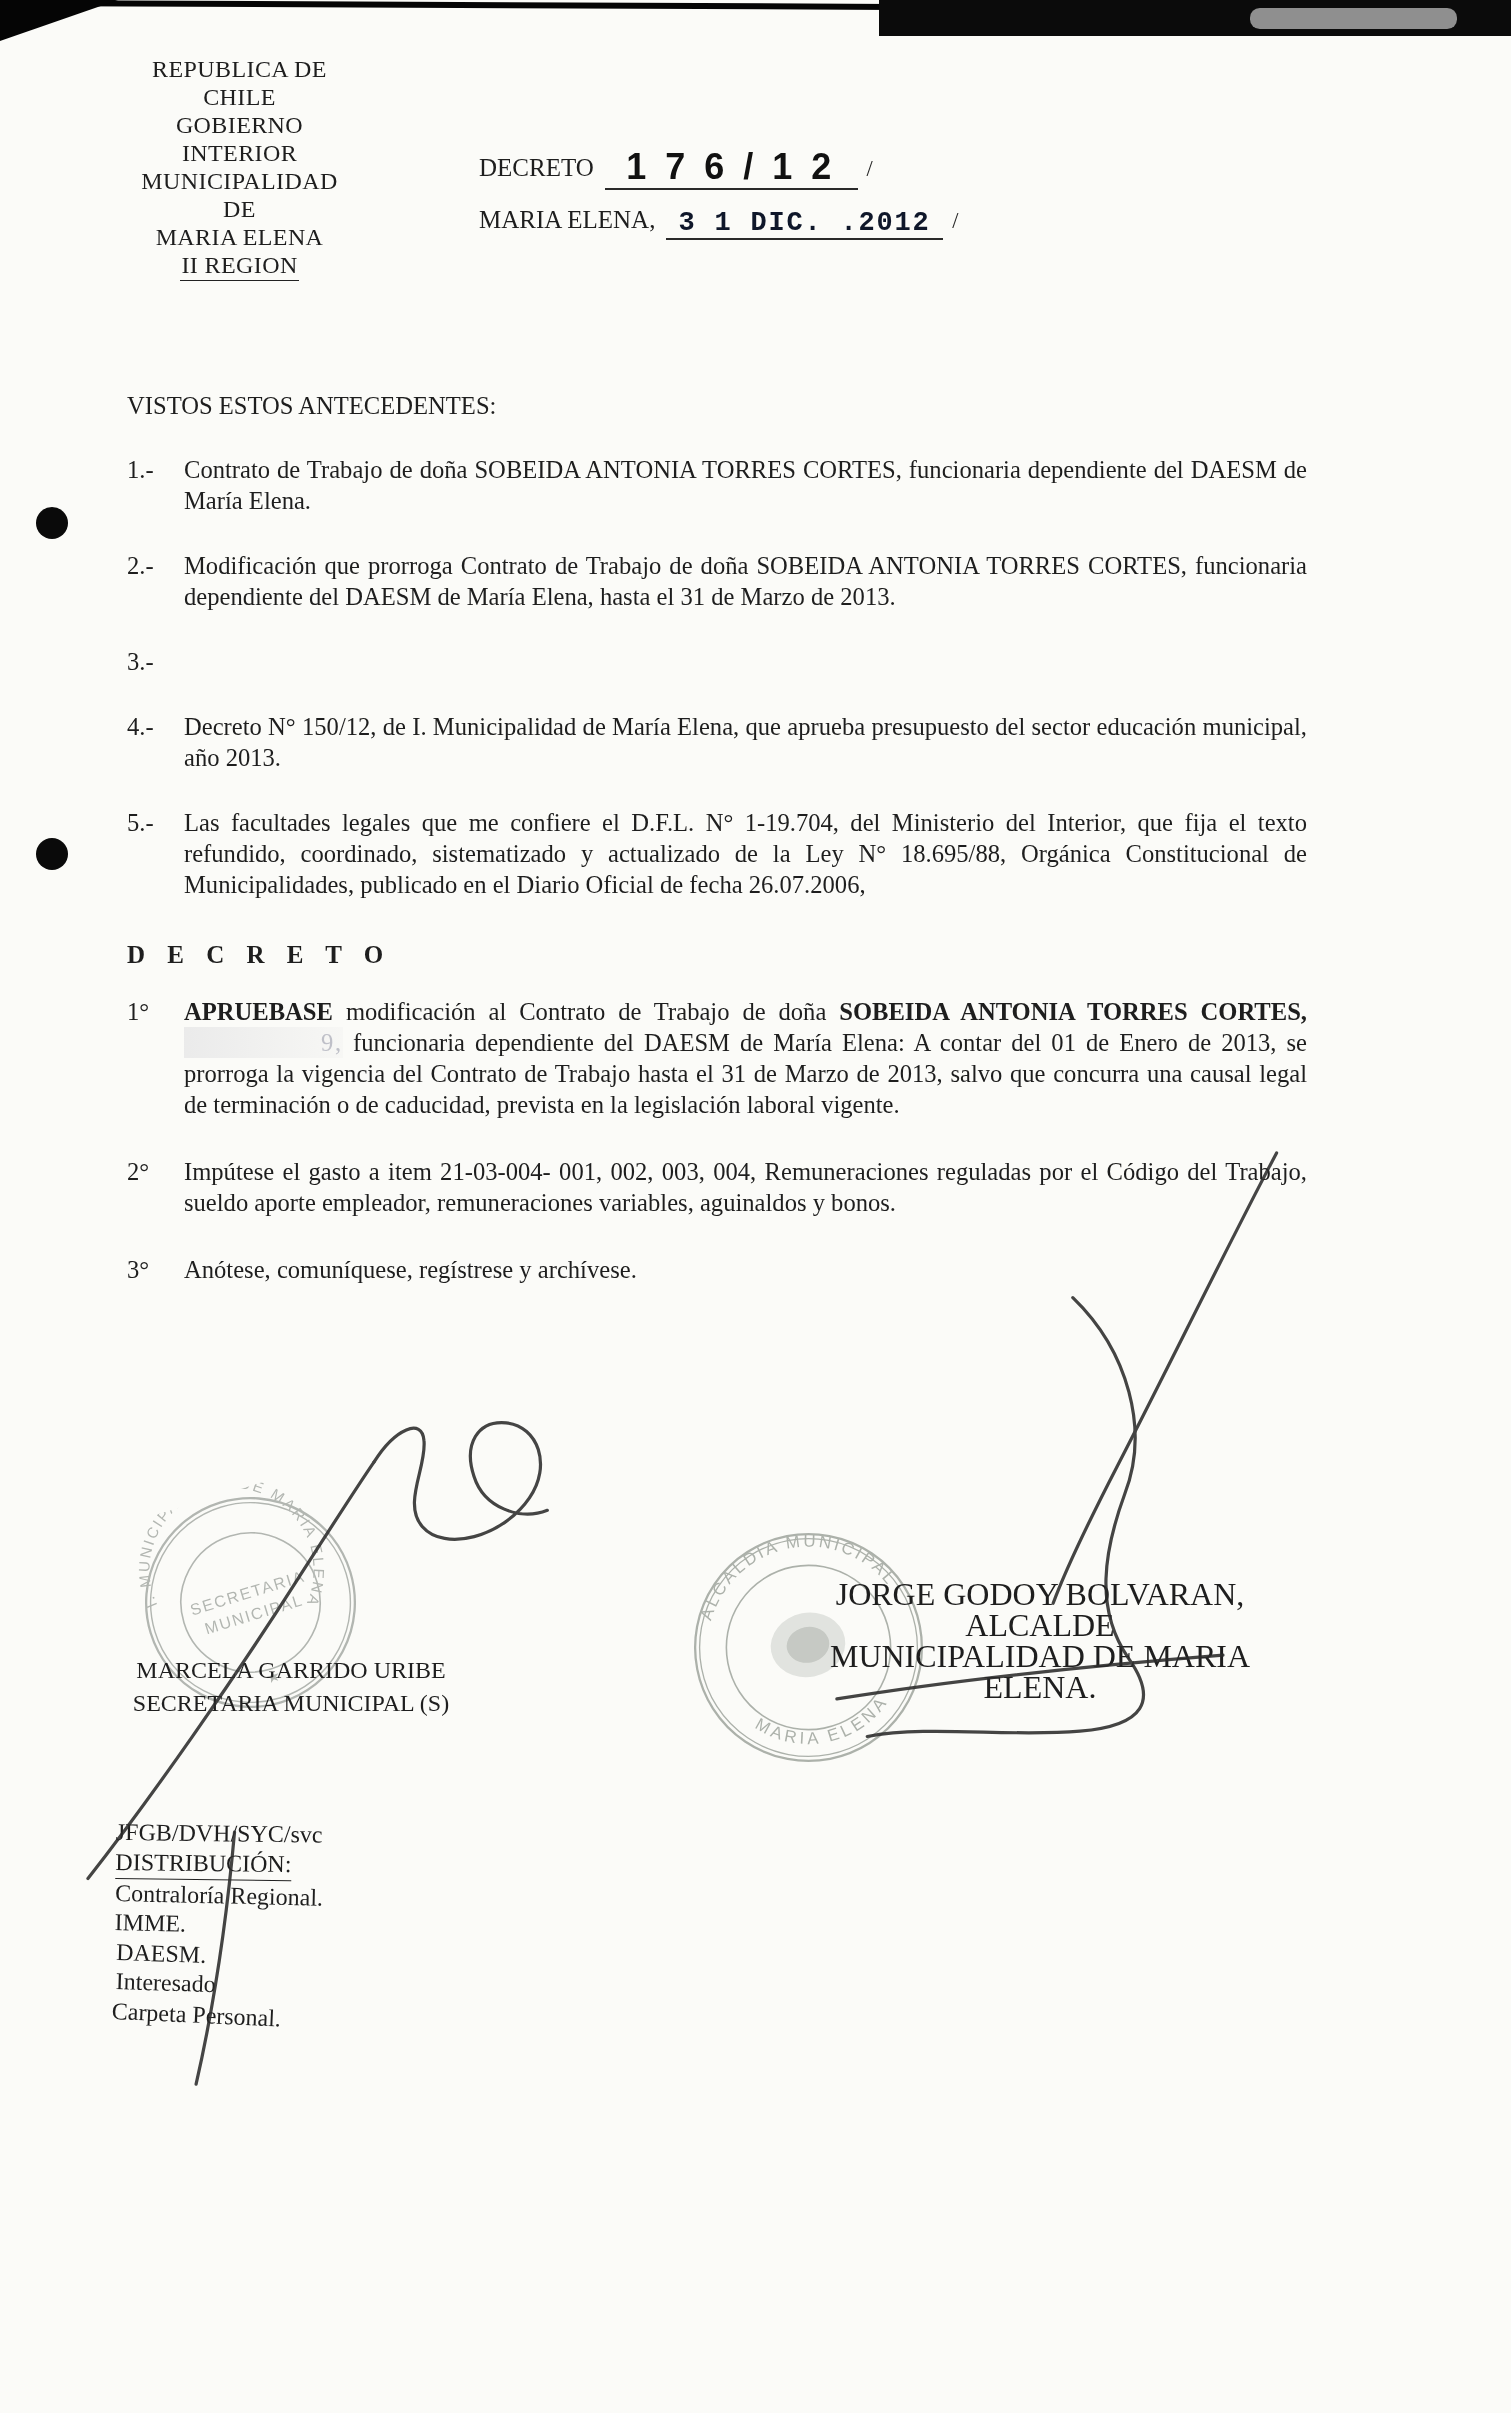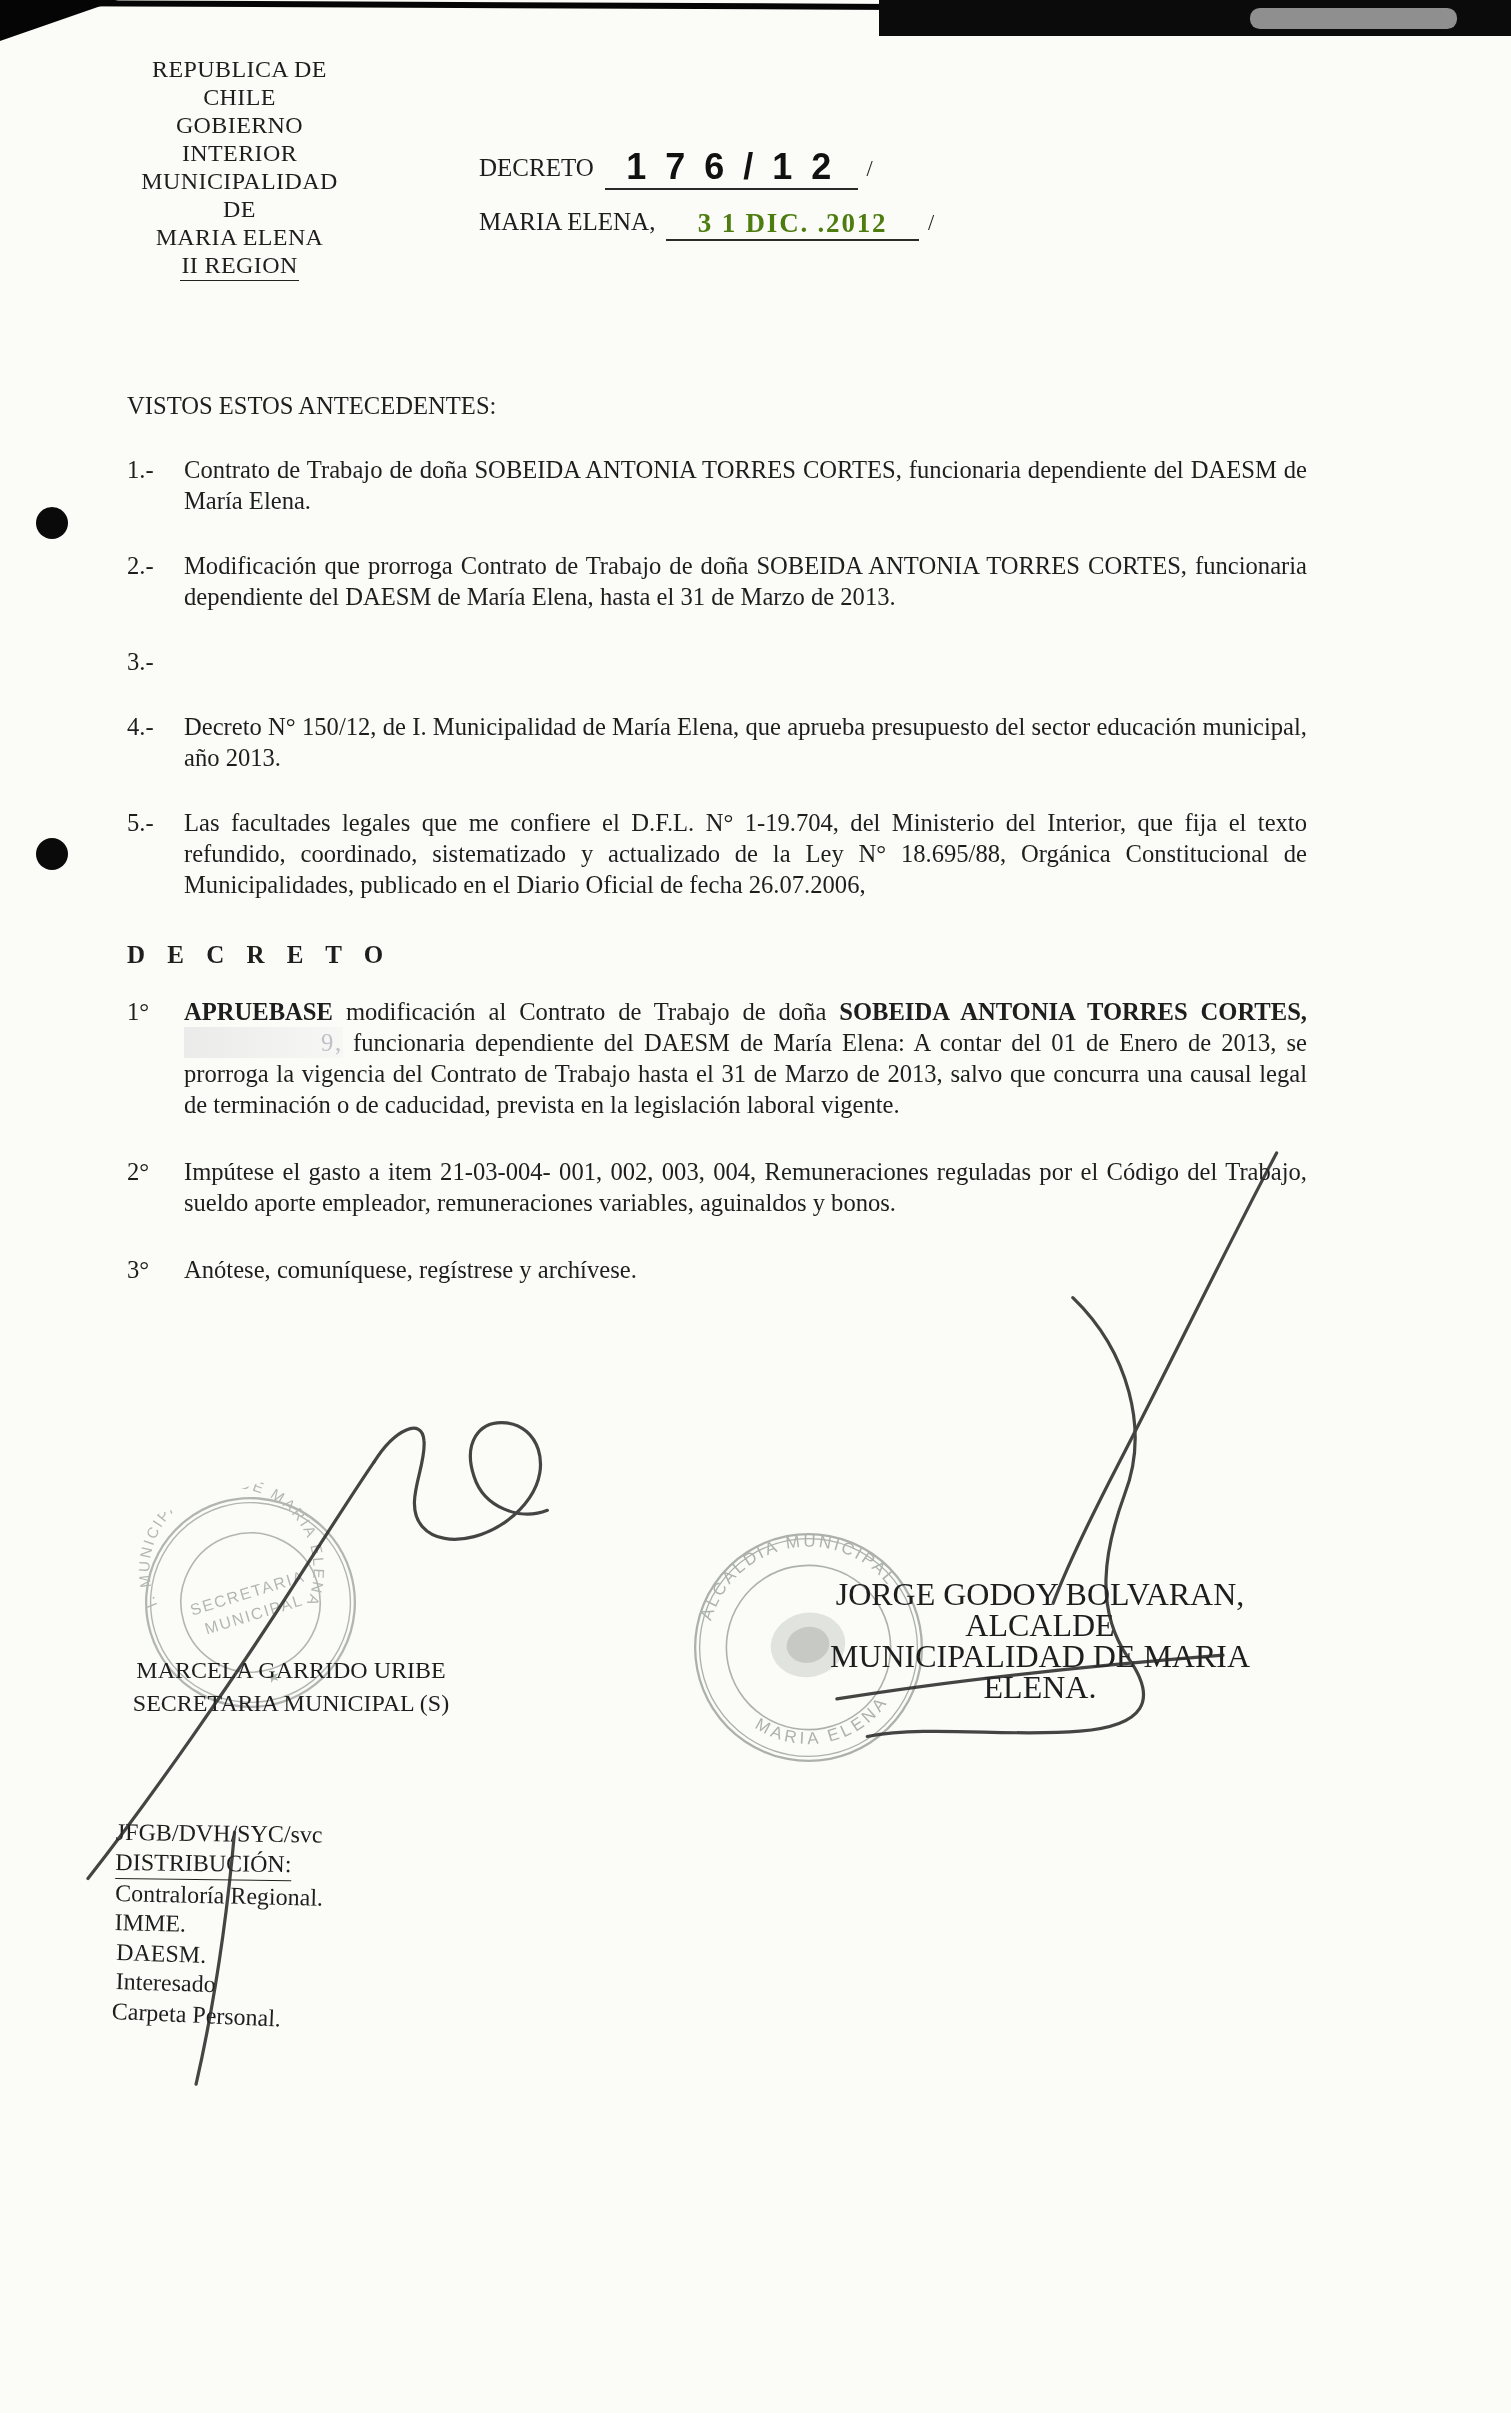--- a/index.html
+++ b/index.html
@@ -22,21 +22,21 @@
   .hole-1{left:36px;top:507px;}
   .hole-2{left:36px;top:838px;}
   
   .letterhead{position:absolute;left:125px;top:55px;width:229px;text-align:center;font-size:24px;line-height:28px;letter-spacing:0.4px;z-index:2;}
   .letterhead .ul{display:inline-block;border-bottom:1.8px solid #222;padding:0 1.8px 0.9px;}
   
   .decree-ref{position:absolute;left:479px;top:143px;font-size:25px;z-index:2;}
   .decree-ref .row{margin-bottom:16px;white-space:nowrap;}
   .uline{display:inline-block;border-bottom:2.7px solid #2a2a2a;min-width:228px;text-align:center;padding:0 12.5px 2.7px;margin-left:10.7px;vertical-align:baseline;}
   .stamp-num{font-family:"Liberation Sans",sans-serif;font-weight:700;font-size:36px;letter-spacing:4.5px;color:#111;display:inline-block;transform:translateY(2.7px);}
-  .stamp-date{font-family:Liberation Serif, serif;font-weight:700;font-size:27px;letter-spacing:1.8px;color:#4d7c0f;display:inline-block;transform:translateY(1.8px);}
+  .stamp-date{font-family:Liberation Mono, monospace;font-weight:700;font-size:27px;letter-spacing:1.8px;color:#0f172a;display:inline-block;transform:translateY(1.8px);}
   .slash{font-size:22.3px;margin-left:9px;}
   
   .content{position:absolute;left:0;top:392px;width:1512px;z-index:2;}
   .sec-title{margin:0 0 34px 127px;font-size:24.6px;}
   .item{display:flex;padding-left:127px;margin-bottom:34px;font-size:24.6px;line-height:31px;}
   .item .num{flex:0 0 57px;}
   .item .text{width:1123px;text-align:justify;}
   .item.last-visto{margin-bottom:41px;}
   .d-title{margin:0 0 27px 127px;font-size:25px;font-weight:700;letter-spacing:8px;}
   .d-item{margin-bottom:36px;}

